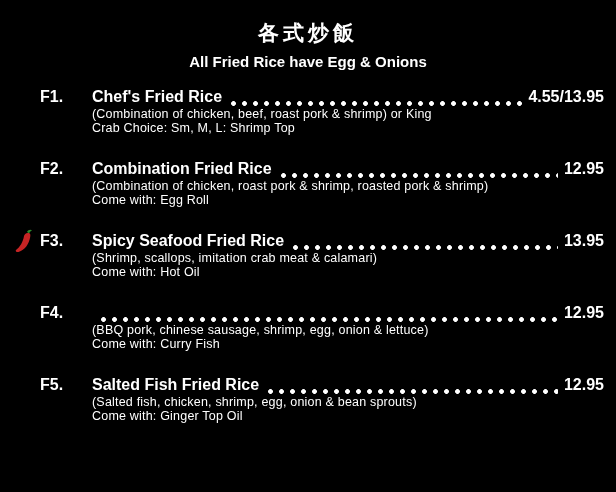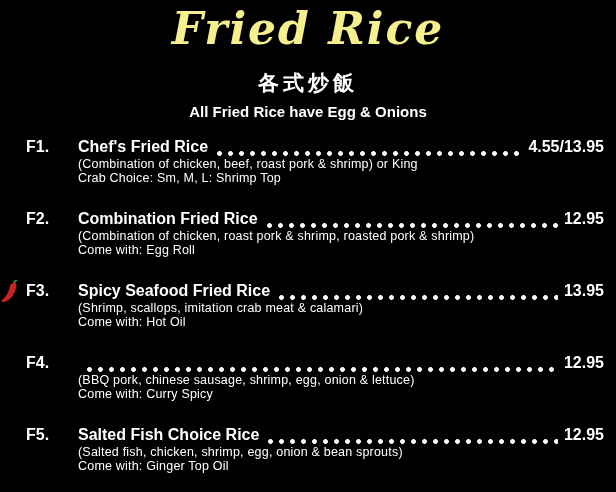--- a/index.html
+++ b/index.html
@@ -30,21 +30,21 @@
     letter-spacing:4px;
   }
   .menu-note {
     font-size:15px;
     font-weight:bold;
     line-height:18px;
     margin-top:8px;
   }
   .items {
     margin-top:16px;
-    padding:0 12px 0 26px;
+    padding:0 12px 0 40px;
   }
   .item { position:relative; margin-bottom:24px; }
   .item-row {
     display:flex;
     align-items:flex-end;
     font-weight:bold;
     font-size:16px;
     line-height:20px;
   }
   .item-code { width:52px; flex:0 0 52px; }
@@ -73,21 +73,20 @@
     width:22px; height:26px;
     display:none;
   }
   .item.spicy .chili { display:block; }
 </style>
 </head>
 <body>
 
 <div class="page">
   <div class="header">
-    <div class="menu-title">Fried Rice</div>
     <div class="menu-subtitle-cn">各式炒飯</div>
     <div class="menu-note">All Fried Rice have Egg &amp; Onions</div>
   </div>
 
   <div class="items">
     <div class="item">
 
       <div class="item-row">
         <span class="item-code">F1.</span>
         <span class="item-name">Chef's Fried Rice</span>
@@ -128,28 +127,28 @@
       </div>
 
     <div class="item">
 
       <div class="item-row">
         <span class="item-code">F4.</span>
         <span class="dots"></span>
         <span class="item-price">12.95</span>
       </div>
     <div class="item-desc">(BBQ pork, chinese sausage, shrimp, egg, onion &amp; lettuce)</div>
-        <div class="item-desc">Come with: Curry Spicy</div>
+        <div class="item-desc">Come with: Curry Fish</div>
       </div>
 
     <div class="item">
 
       <div class="item-row">
         <span class="item-code">F5.</span>
-        <span class="item-name">Salted Fish Choice Rice</span>
+        <span class="item-name">Salted Fish Fried Rice</span>
         <span class="dots"></span>
         <span class="item-price">12.95</span>
       </div>
     <div class="item-desc">(Salted fish, chicken, shrimp, egg, onion &amp; bean sprouts)</div>
         <div class="item-desc">Come with: Ginger Top Oil</div>
       </div>
   </div>
 
 </div>
 

